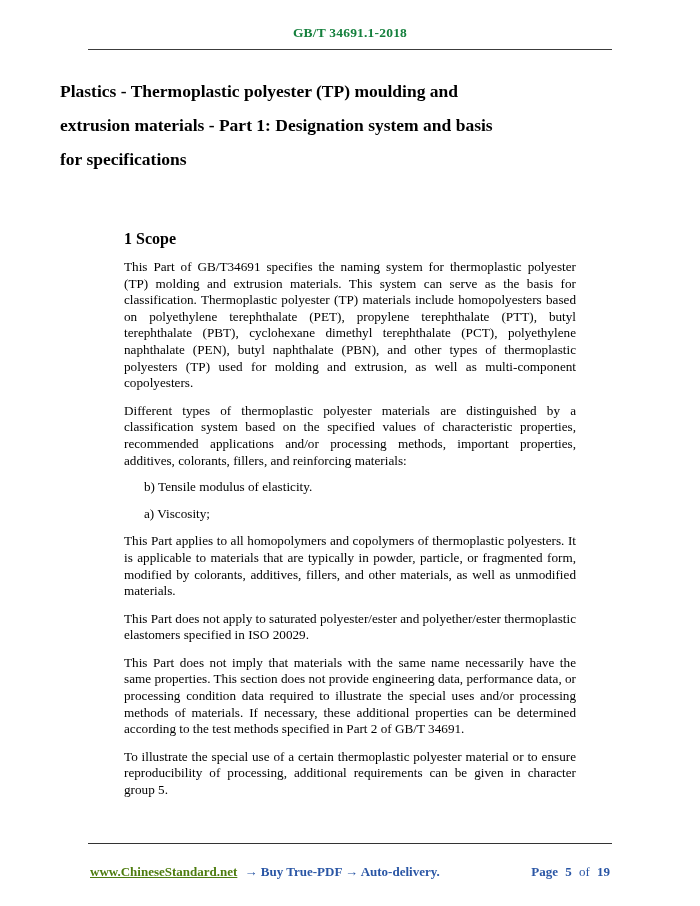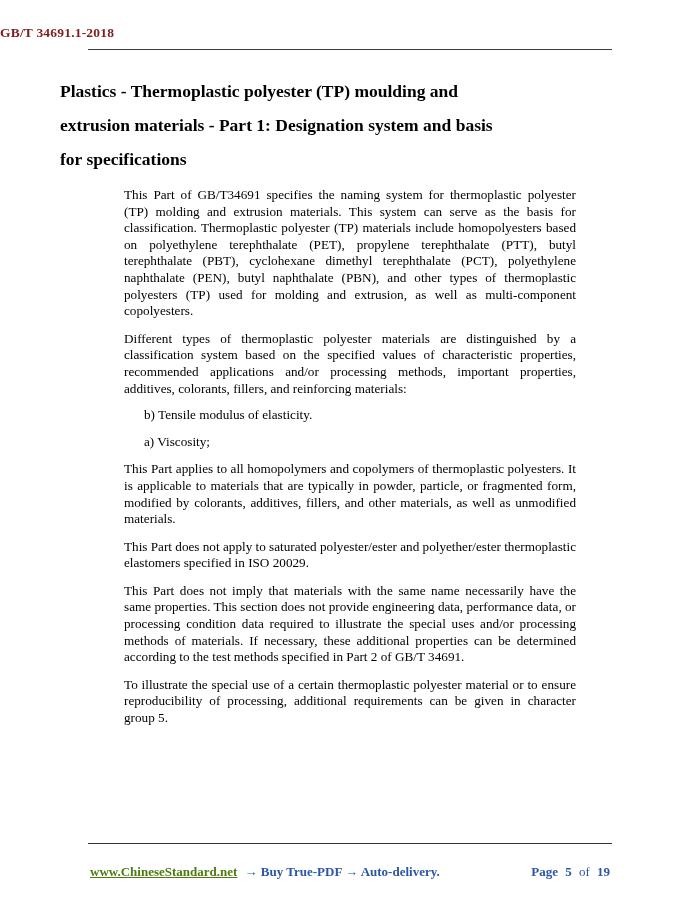--- a/index.html
+++ b/index.html
@@ -13,24 +13,24 @@
     height: 906px;
     margin: 0 auto;
     background: #ffffff;
     font-family: "Liberation Serif", serif;
     color: #000000;
     overflow: hidden;
     box-sizing: border-box;
   }
   .doc-header {
     padding-top: 25px;
-    text-align: left;
+    text-align: center;
     font-size: 13.5px;
     font-weight: 700;
-    color: #7f1d1d;
+    color: #15803d;
     letter-spacing: 0.2px;
   }
   .header-rule {
     margin: 8px 88px 0 88px;
     border: none;
     border-top: 1.3px solid #3c3c3c;
     height: 0;
   }
   .doc-title {
     margin: 24px 60px 0 60px;
@@ -112,20 +112,21 @@
   <hr class="header-rule">
 
   <div class="doc-title">
     <div>Plastics - Thermoplastic polyester (TP) moulding and</div>
     <div>extrusion materials - Part 1: Designation system and basis</div>
     <div>for specifications</div>
   </div>
 
   <div class="content">
 
+    <div class="section-heading">1 Scope</div>
 
     <p class="para">This Part of GB/T34691 specifies the naming system for thermoplastic polyester (TP) molding and extrusion materials. This system can serve as the basis for classification. Thermoplastic polyester (TP) materials include homopolyesters based on polyethylene terephthalate (PET), propylene terephthalate (PTT), butyl terephthalate (PBT), cyclohexane dimethyl terephthalate (PCT), polyethylene naphthalate (PEN), butyl naphthalate (PBN), and other types of thermoplastic polyesters (TP) used for molding and extrusion, as well as multi-component copolyesters.</p>
 
     <p class="para">Different types of thermoplastic polyester materials are distinguished by a classification system based on the specified values of characteristic properties, recommended applications and/or processing methods, important properties, additives, colorants, fillers, and reinforcing materials:</p>
 
     <div class="list-item">b) Tensile modulus of elasticity.</div>
 
     <div class="list-item">a) Viscosity;</div>
 
     <p class="para">This Part applies to all homopolymers and copolymers of thermoplastic polyesters. It is applicable to materials that are typically in powder, particle, or fragmented form, modified by colorants, additives, fillers, and other materials, as well as unmodified materials.</p>

